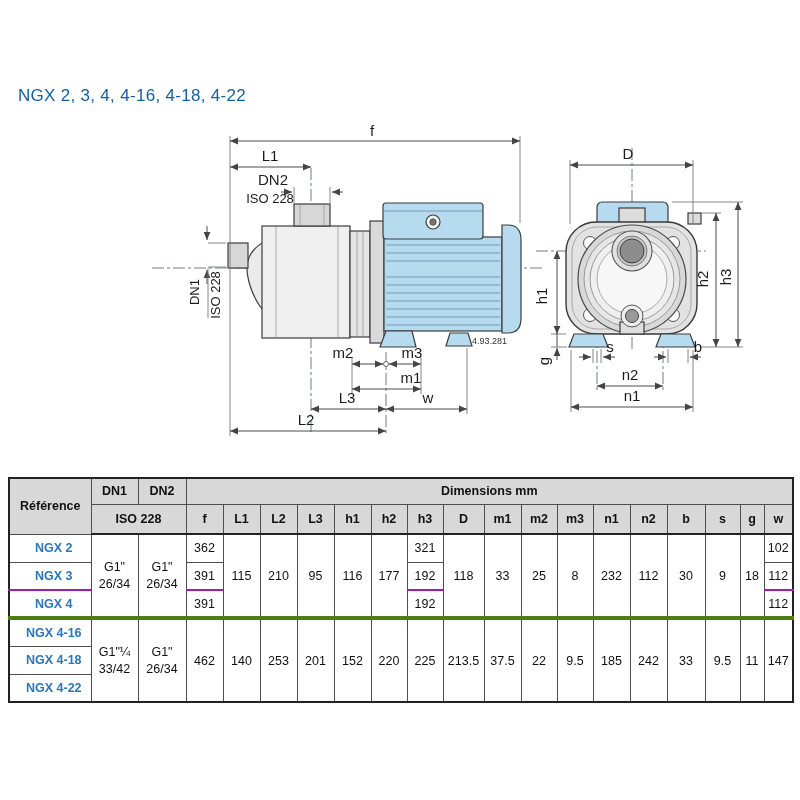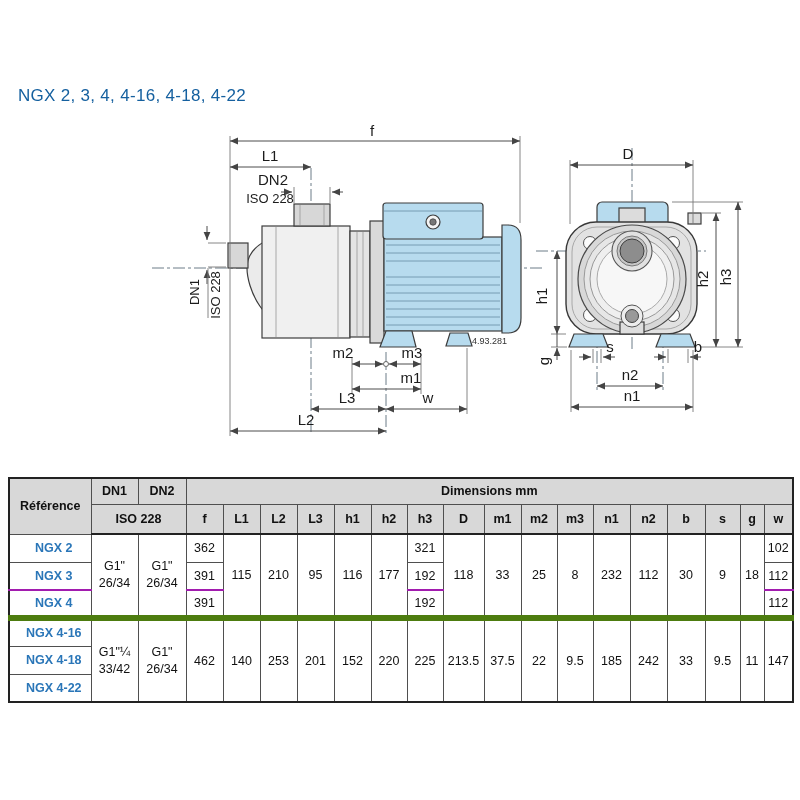--- a/index.html
+++ b/index.html
@@ -31,21 +31,21 @@
   .dimtable th,.dimtable td{
     border:1px solid #4f4f4f;text-align:center;padding:0;overflow:hidden;white-space:normal;
   }
   .dimtable thead th{background:#d8d8d8;font-weight:bold;}
   .dimtable thead tr.hrow1{height:26px;}
   .dimtable thead tr.hrow2{height:30px;}
   .dimtable thead tr.hrow2 th{border-bottom:2px solid #222;}
   .dimtable tbody tr{height:28px;background:#fff;}
   .dimtable td.ref{text-align:center;padding-left:7px;font-weight:bold;color:#2a76b8;}
   .dimtable td.tb{border-bottom:2px solid #a21caf;}
-  .dimtable tr.gsep td{border-top:6px solid #4d7c0f;}
+  .dimtable tr.gsep td{border-top:4px solid #4d7c0f;}
   .dimtable td.dn{line-height:1.35;}
 </style>
 </head>
 <body>
 
 <h1 class="page-title">NGX 2, 3, 4, 4-16, 4-18, 4-22</h1>
 
 <svg class="drawing-svg" width="800" height="465" viewBox="0 0 800 465">
   <defs>
     <marker id="ar" viewBox="0 0 10 10" refX="9" refY="5" markerWidth="9" markerHeight="9" orient="auto-start-reverse">

